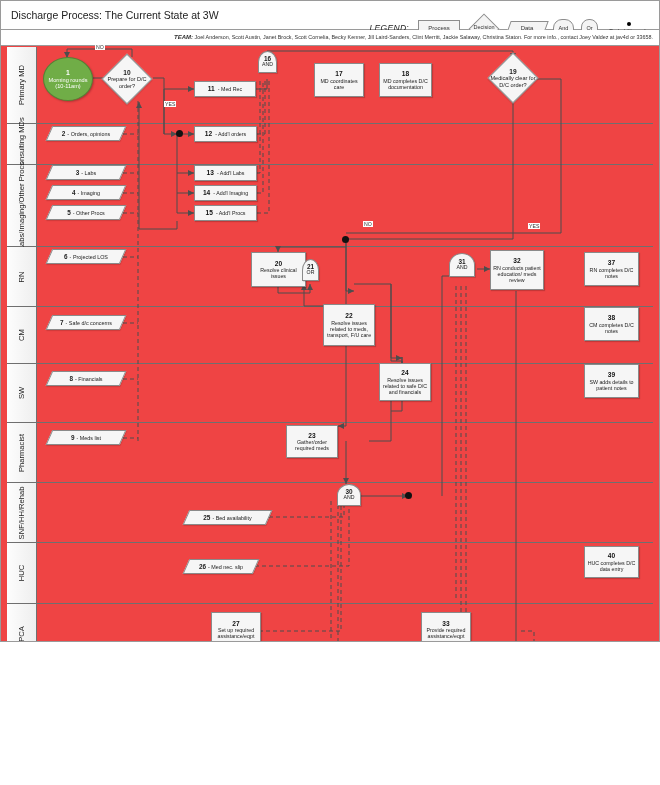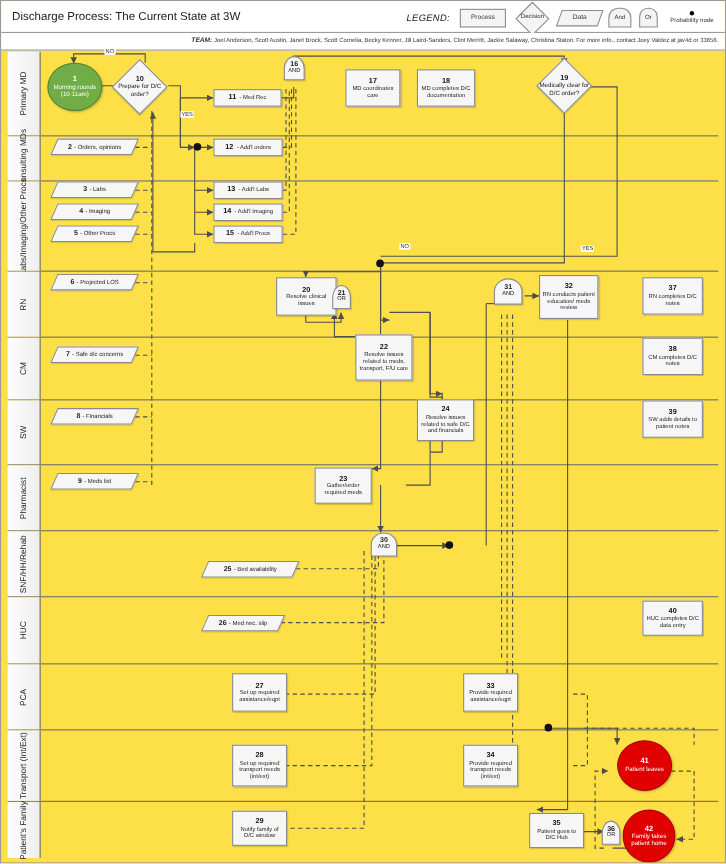--- a/index.html
+++ b/index.html
@@ -1,24 +1,24 @@
 <!DOCTYPE html>
 <html><head>
 <meta charset="utf-8">
 <style>
   html,body{margin:0;padding:0;background:#fff;}
   body{font-family:"Liberation Sans", sans-serif;color:#1a1a1a;}
-  #page{position:relative;width:660px;height:785px;overflow:hidden;background:#fde047;
+  #page{position:relative;width:660px;height:642px;overflow:hidden;background:#ef4444;
         border:1px solid #9a9a9a;box-sizing:border-box;}
 
   
   .hdr{position:absolute;left:0;top:0;width:658px;height:29px;
        border-bottom:1px solid #9a9a9a;box-sizing:border-box;background:#fff;}
   .hdr-title{position:absolute;left:10px;top:8px;font-size:10.5px;color:#222;}
-  .legend-wrap{position:absolute;right:6px;top:2px;height:26px;display:flex;align-items:center;gap:7px;}
+  .legend-wrap{position:absolute;right:6px;top:14px;height:26px;display:flex;align-items:center;gap:7px;}
   .legend-lbl{font-size:8.5px;font-style:italic;letter-spacing:.3px;color:#222;margin-right:2px;}
   .lg-proc{width:40px;height:15px;border:1px solid #8d8d8d;background:#f4f4f4;
            display:flex;align-items:center;justify-content:center;font-size:6px;color:#333;}
   .lg-dec{width:34px;height:22px;position:relative;}
   .lg-dec i{position:absolute;left:6px;top:1px;width:20px;height:20px;border:1px solid #8d8d8d;
             background:#f4f4f4;transform:rotate(45deg);}
   .lg-dec span{position:absolute;left:0;top:7px;width:34px;text-align:center;font-size:5.5px;color:#333;}
   .lg-data{width:38px;height:15px;position:relative;}
   .lg-data i{position:absolute;inset:0;border:1px solid #8d8d8d;background:#f4f4f4;
              transform:skewX(-20deg);}

